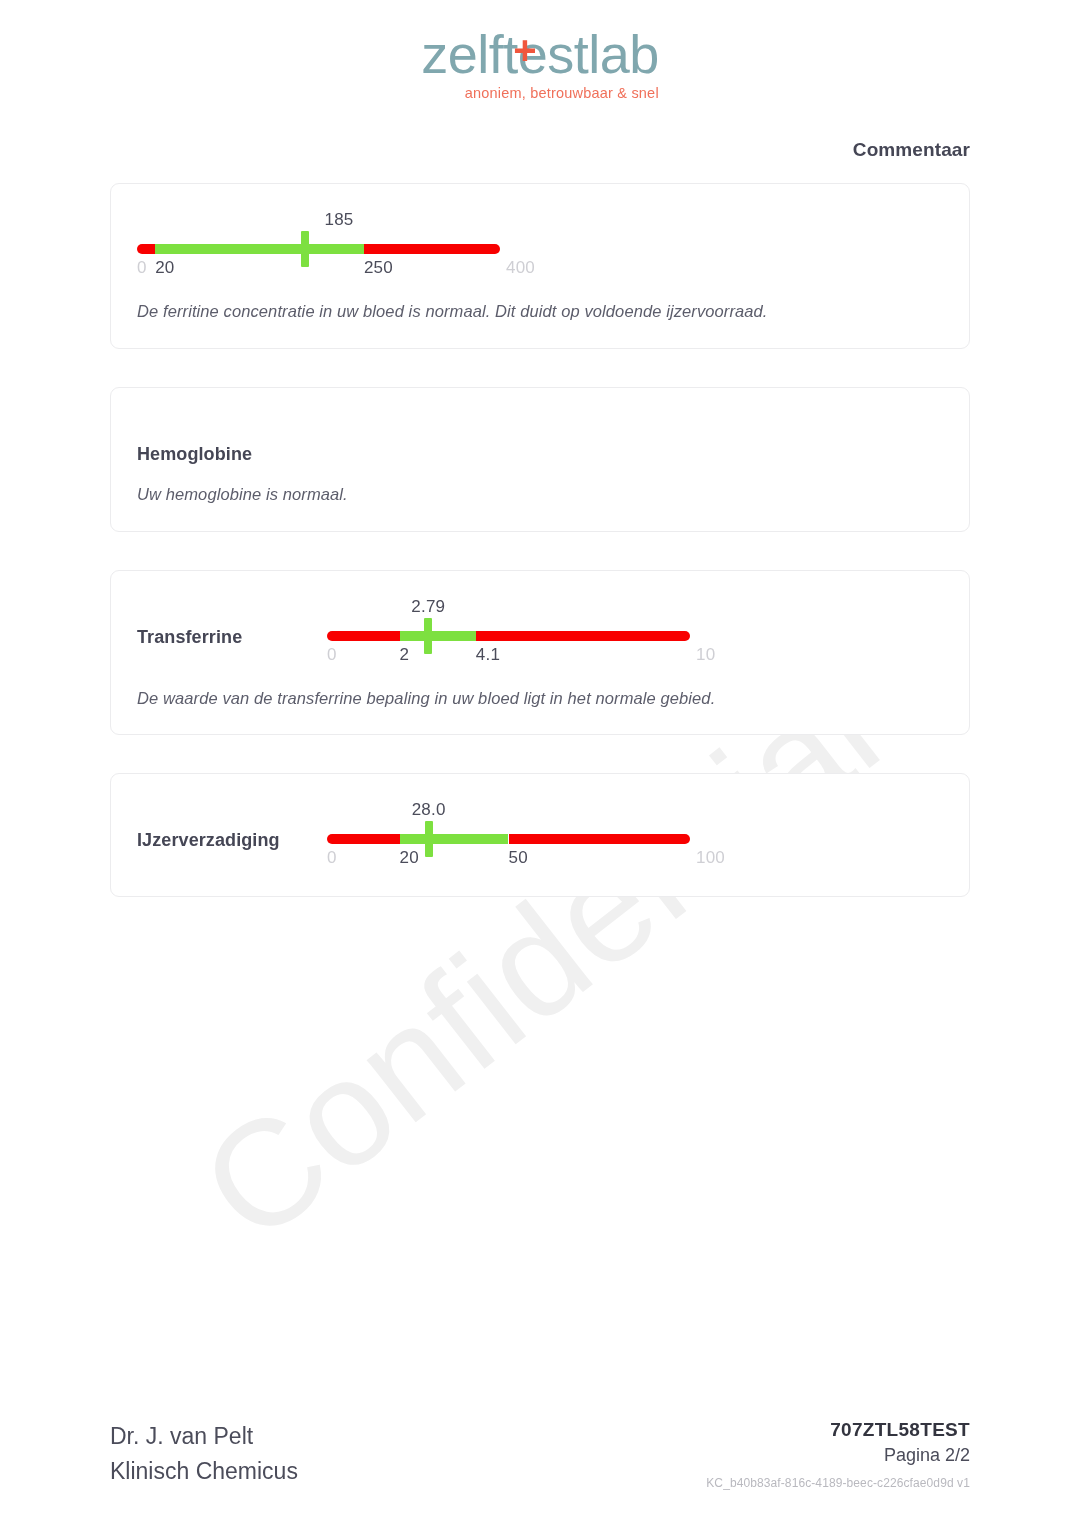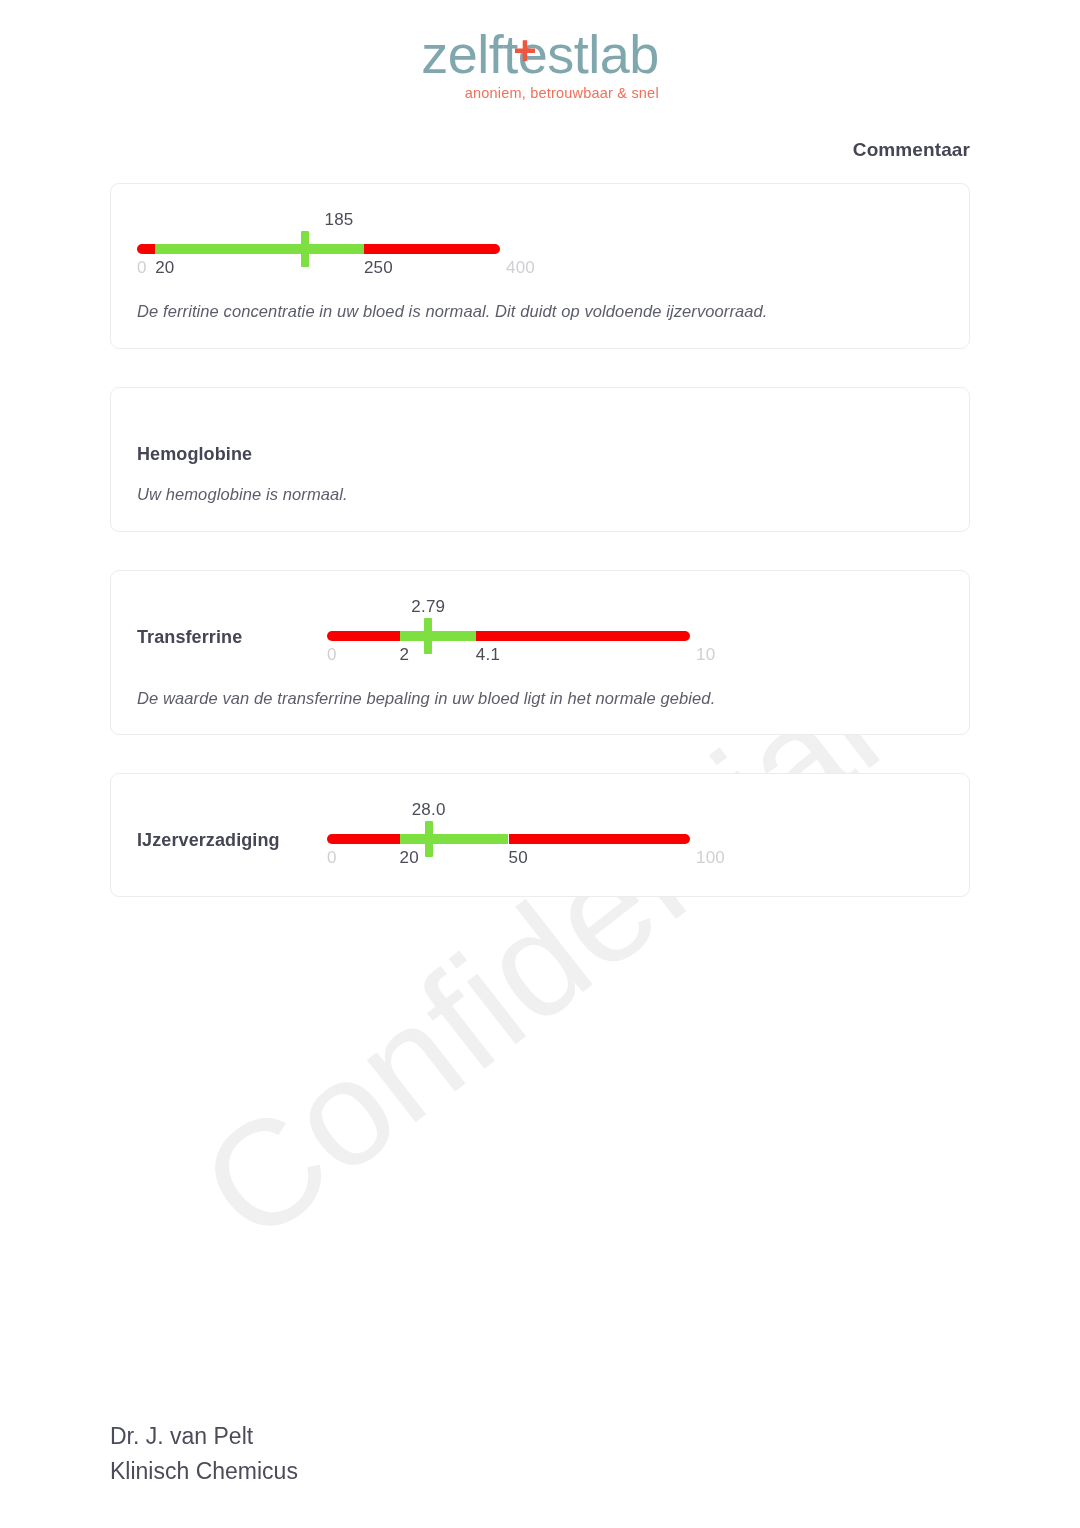--- a/index.html
+++ b/index.html
@@ -295,15 +295,20 @@
           </div>
         </div>
       </div>
   </div>
 
   <div class="footer">
     <div class="footer-left">
       <div>Dr. J. van Pelt</div>
       <div>Klinisch Chemicus</div>
     </div>
+    <div class="footer-right">
+      <div class="footer-code">707ZTL58TEST</div>
+      <div class="footer-page">Pagina 2/2</div>
+      <div class="footer-ref">KC_b40b83af-816c-4189-beec-c226cfae0d9d v1</div>
+    </div>
   </div>
 
 </div>
 
 </body></html>

